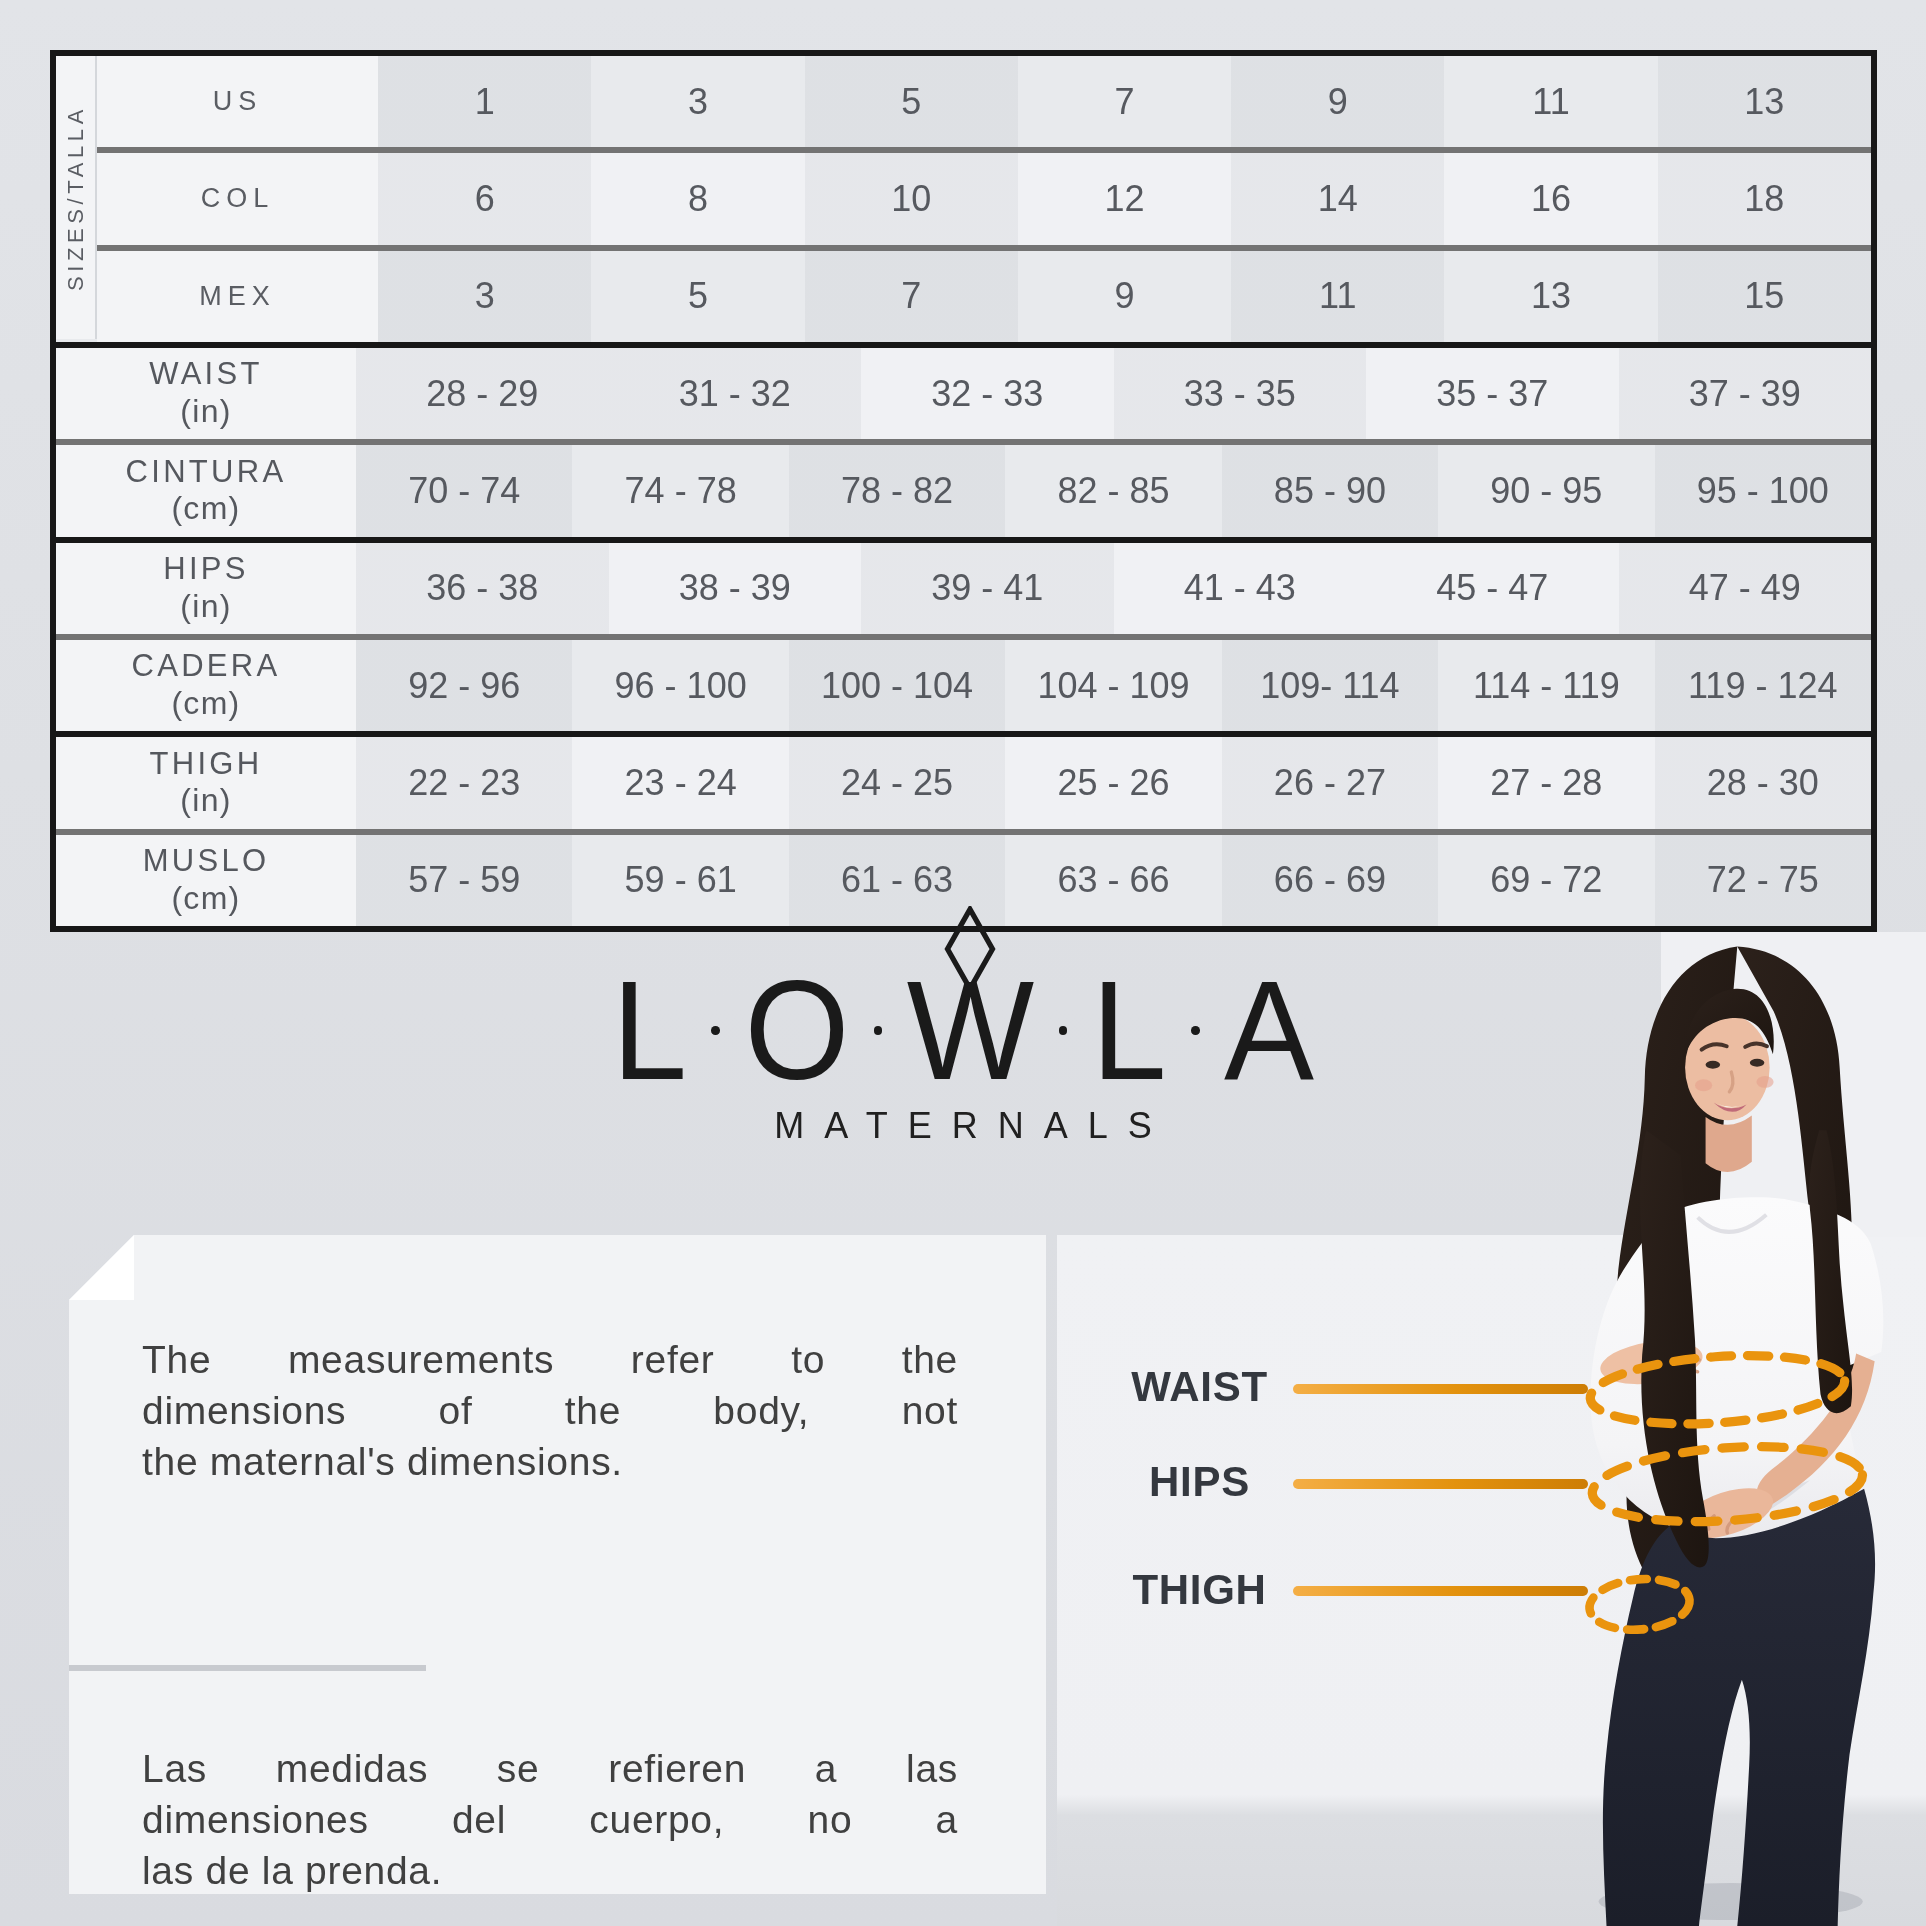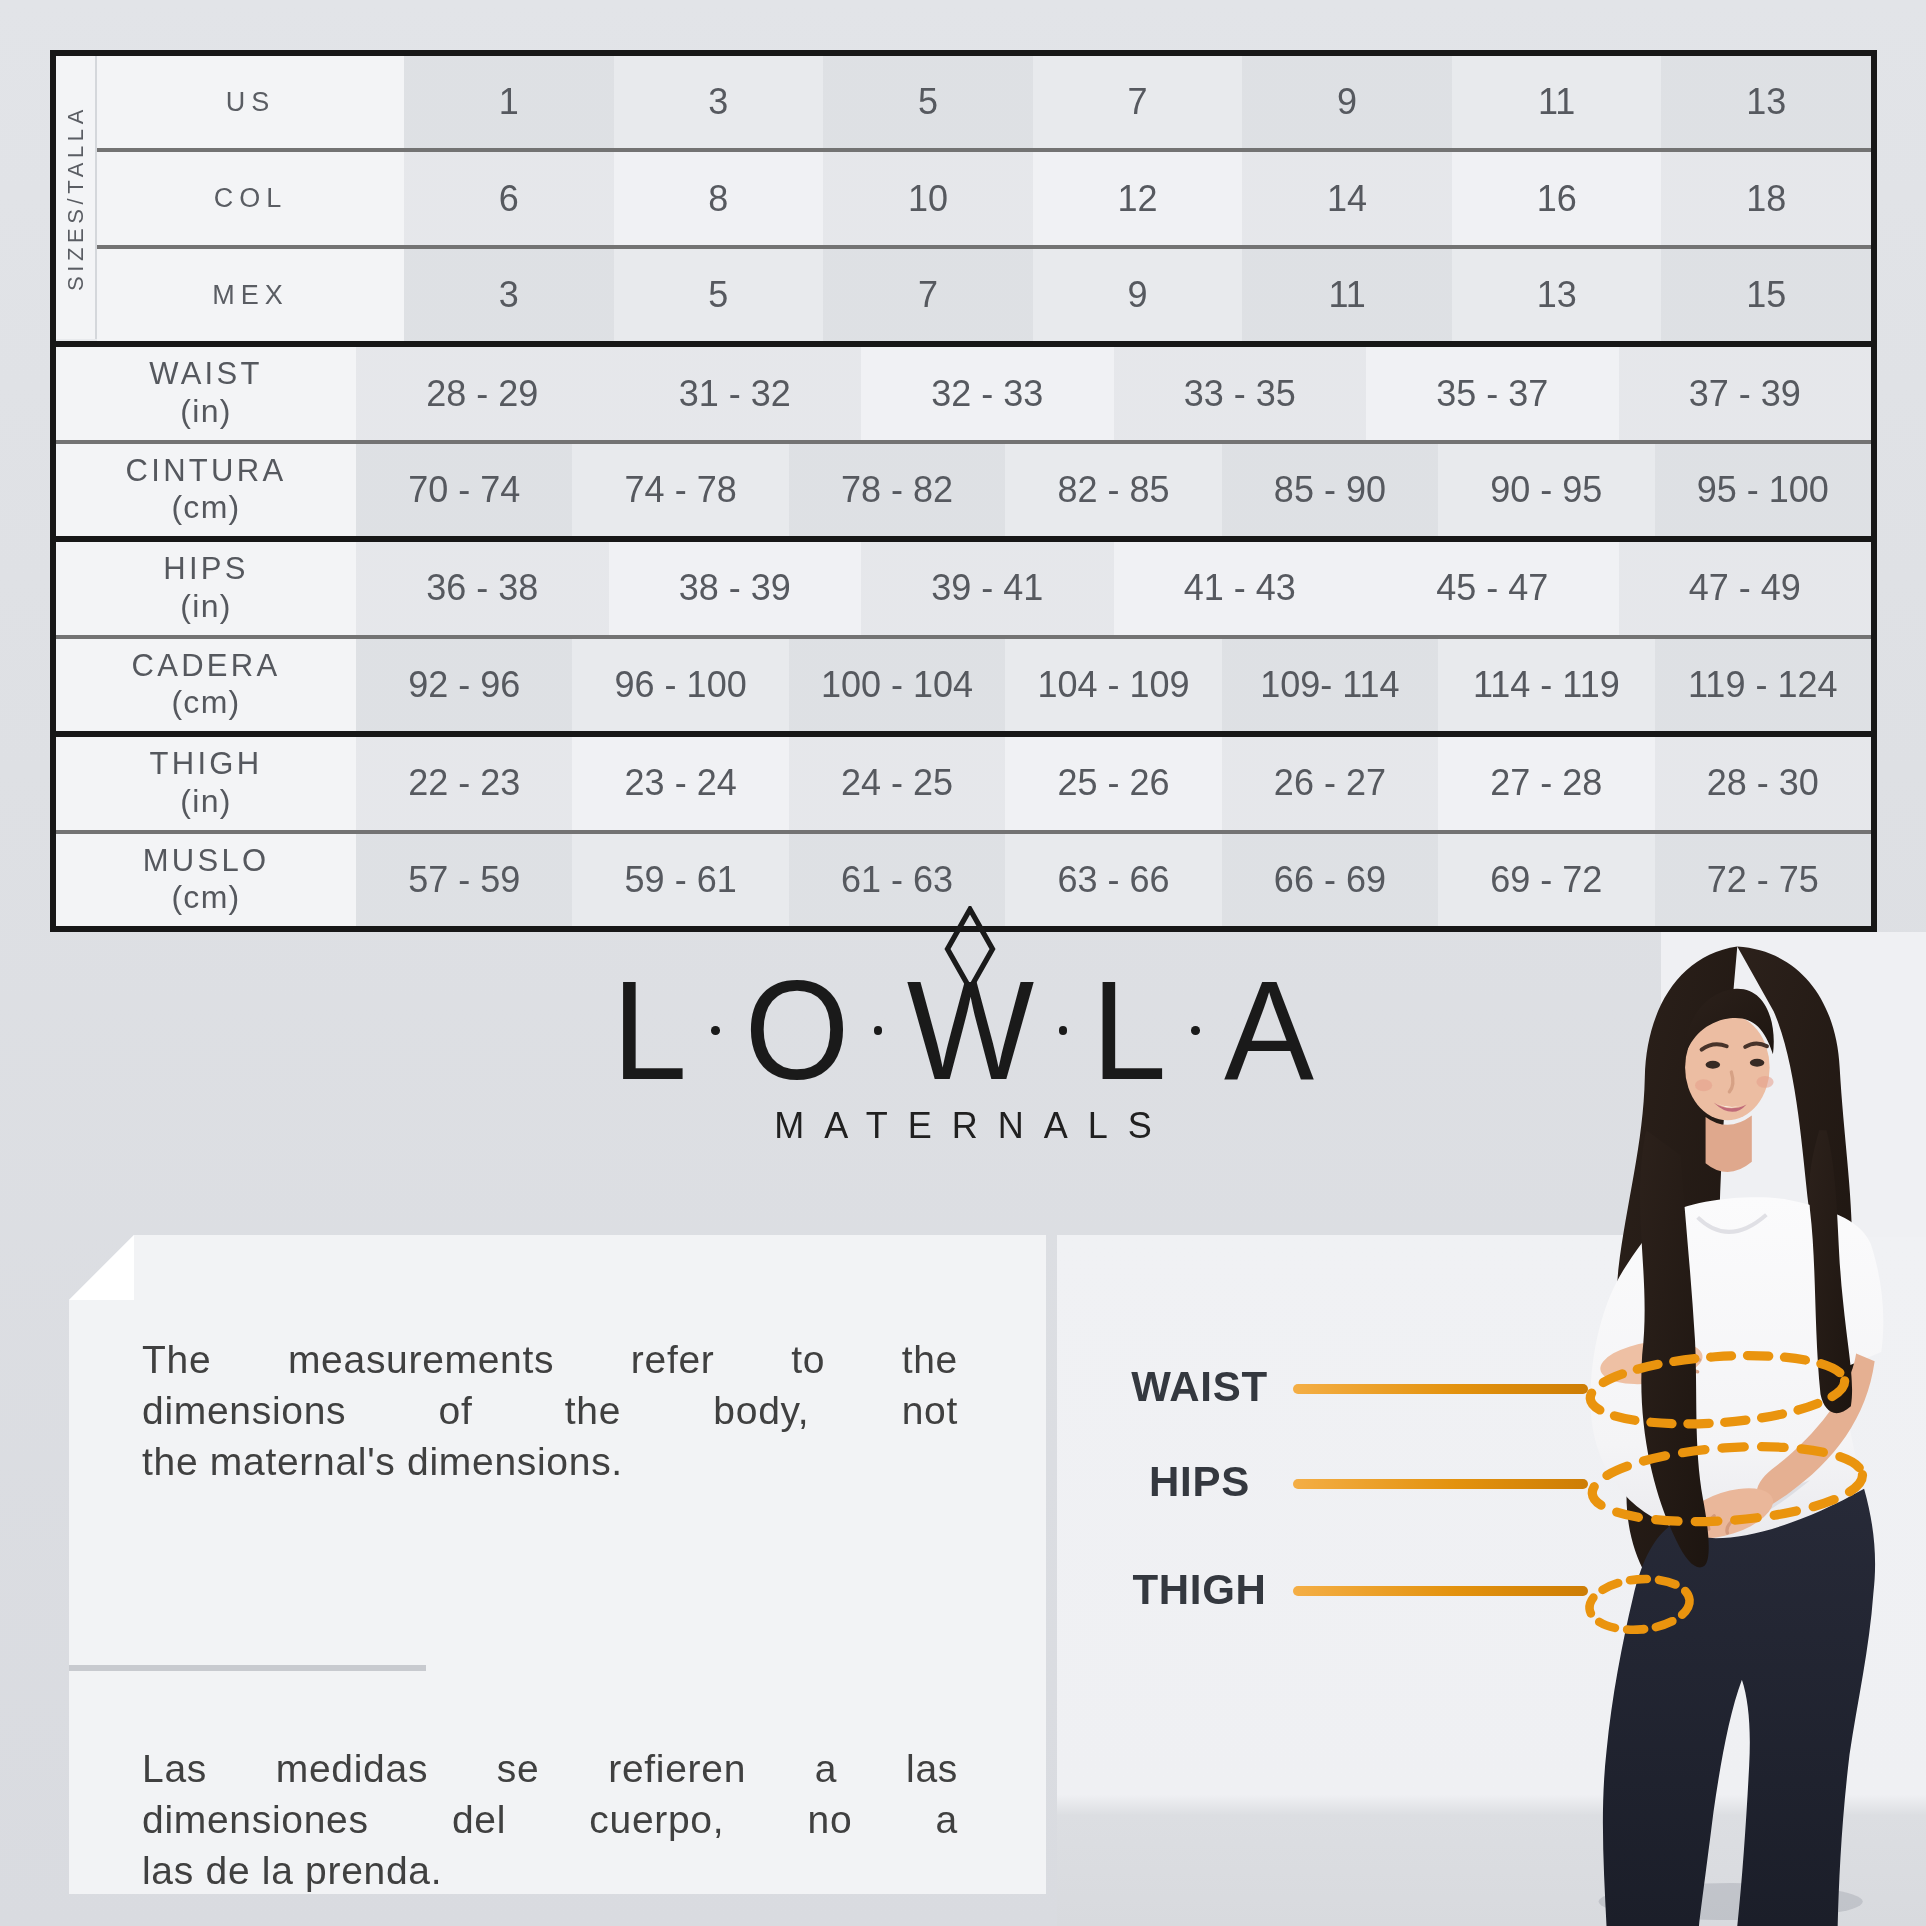--- a/index.html
+++ b/index.html
@@ -7,26 +7,26 @@
         background:linear-gradient(180deg,#e2e4e8 0%,#dee0e4 40%,#d9dbe0 100%);
         font-family:"Liberation Sans",sans-serif;}
 
   
   .sizetable{position:absolute;left:50px;top:50px;width:1827px;height:882px;
              border:6.6px solid #171717;box-sizing:border-box;display:flex;flex-direction:column;
              background:#f0f1f4;}
   .trow{flex:1;display:flex;position:relative;}
   .trow.rg{background:#e8eaed;}
   .trow.rl{background:#f0f1f4;}
-  .trow.tt{border-top:4px solid #737373;}
+  .trow.tt{border-top:6px solid #737373;}
   .trow.bt{border-top:6.6px solid #171717;}
   .cell{box-sizing:border-box;display:flex;align-items:center;justify-content:center;
         color:#56595f;}
   .lab{background:#f3f4f6;flex:none;}
-  .lab.h{margin-left:41px;width:307px;font-size:27px;letter-spacing:6px;color:#5a5d63;}
+  .lab.h{margin-left:41px;width:281px;font-size:27px;letter-spacing:6px;color:#5a5d63;}
   .lab.m{width:300px;flex-direction:column;line-height:1.18;}
   .lab.m .nm{font-size:31px;letter-spacing:3.3px;color:#55585e;}
   .lab.m .un{font-size:32px;letter-spacing:1.3px;color:#55585e;}
   .d{flex:1;font-size:36px;}
   .d.sh{background-image:linear-gradient(rgba(92,100,112,0.07),rgba(92,100,112,0.07));}
   .strip{position:absolute;left:0;top:0;width:41px;height:283px;background:#f3f4f6;
          border-right:2px solid #d4d7db;box-sizing:border-box;z-index:2;
          display:flex;align-items:center;justify-content:center;}
   .strip span{transform:rotate(-90deg);white-space:nowrap;font-size:22px;letter-spacing:4.6px;
               color:#5a5d63;}

